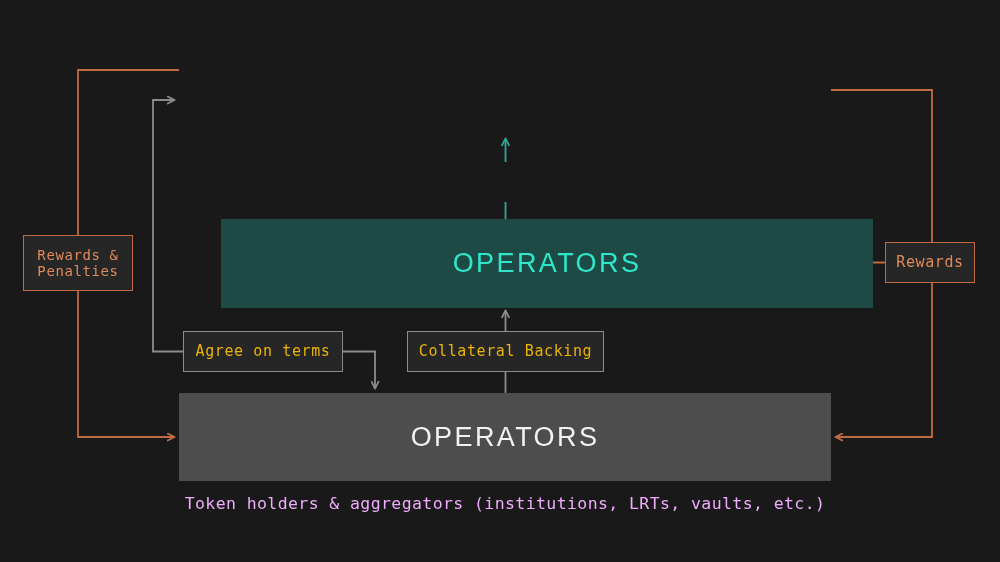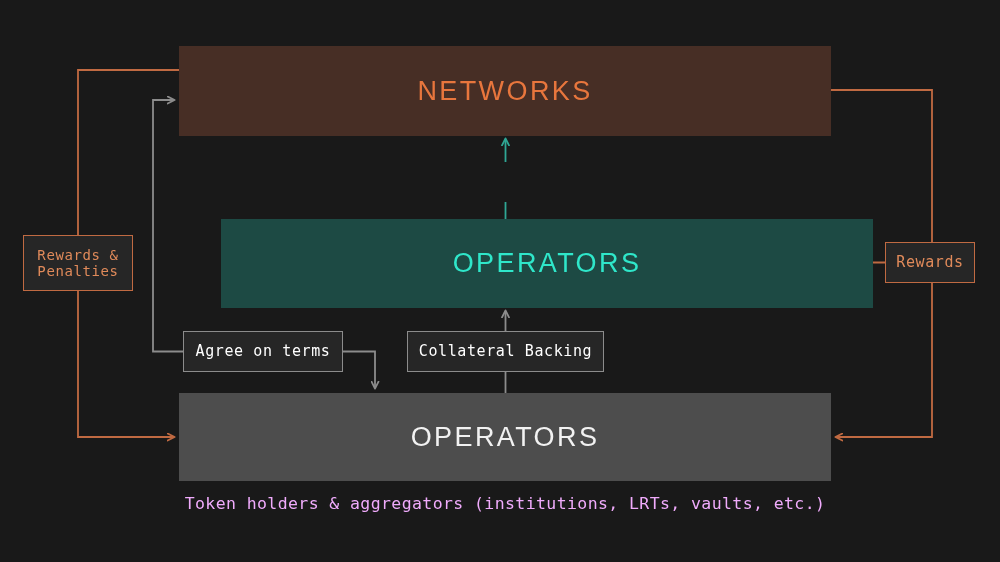--- a/index.html
+++ b/index.html
@@ -59,21 +59,21 @@
 
   
   .edge-label {
     position: absolute;
     display: flex;
     align-items: center;
     justify-content: center;
     box-sizing: border-box;
     background: #262626;
     border: 1.6px solid #8c8c8c;
-    color: #ffffff;
+    color: #eab308;
     font-family: "DejaVu Sans Mono", monospace;
     font-size: 15px;
     letter-spacing: 0.6px;
     white-space: pre;
     text-align: center;
     line-height: 1.15;
   }
 
   #label-optin {
     left: 363px; top: 162px; width: 285px; height: 40px;
@@ -138,23 +138,20 @@
     <path d="M183,351.5 L153,351.5 L153,100 L174,100" fill="none" stroke="#8c8c8c" stroke-width="1.8" marker-end="url(#ah-gray)"></path>
 
     <path d="M179,70 L78,70 L78,235" fill="none" stroke="#c06a42" stroke-width="1.8"></path>
     <path d="M78,291 L78,437 L174,437" fill="none" stroke="#c06a42" stroke-width="1.8" marker-end="url(#ah-orange)"></path>
 
     <path d="M831,90 L932,90 L932,437 L836,437" fill="none" stroke="#c06a42" stroke-width="1.8" marker-end="url(#ah-orange)"></path>
 
     <line x1="885" y1="262.5" x2="836" y2="262.5" stroke="#c06a42" stroke-width="1.8" marker-end="url(#ah-orange)"></line>
   </svg>
 
-  <div class="block" id="block-networks">
-    <span class="block-title">NETWORKS</span>
-  </div>
 
   <div class="block" id="block-operators">
     <span class="block-title">OPERATORS</span>
   </div>
 
   <div class="block" id="block-restakers">
     <span class="block-title">OPERATORS</span>
   </div>
 
 

